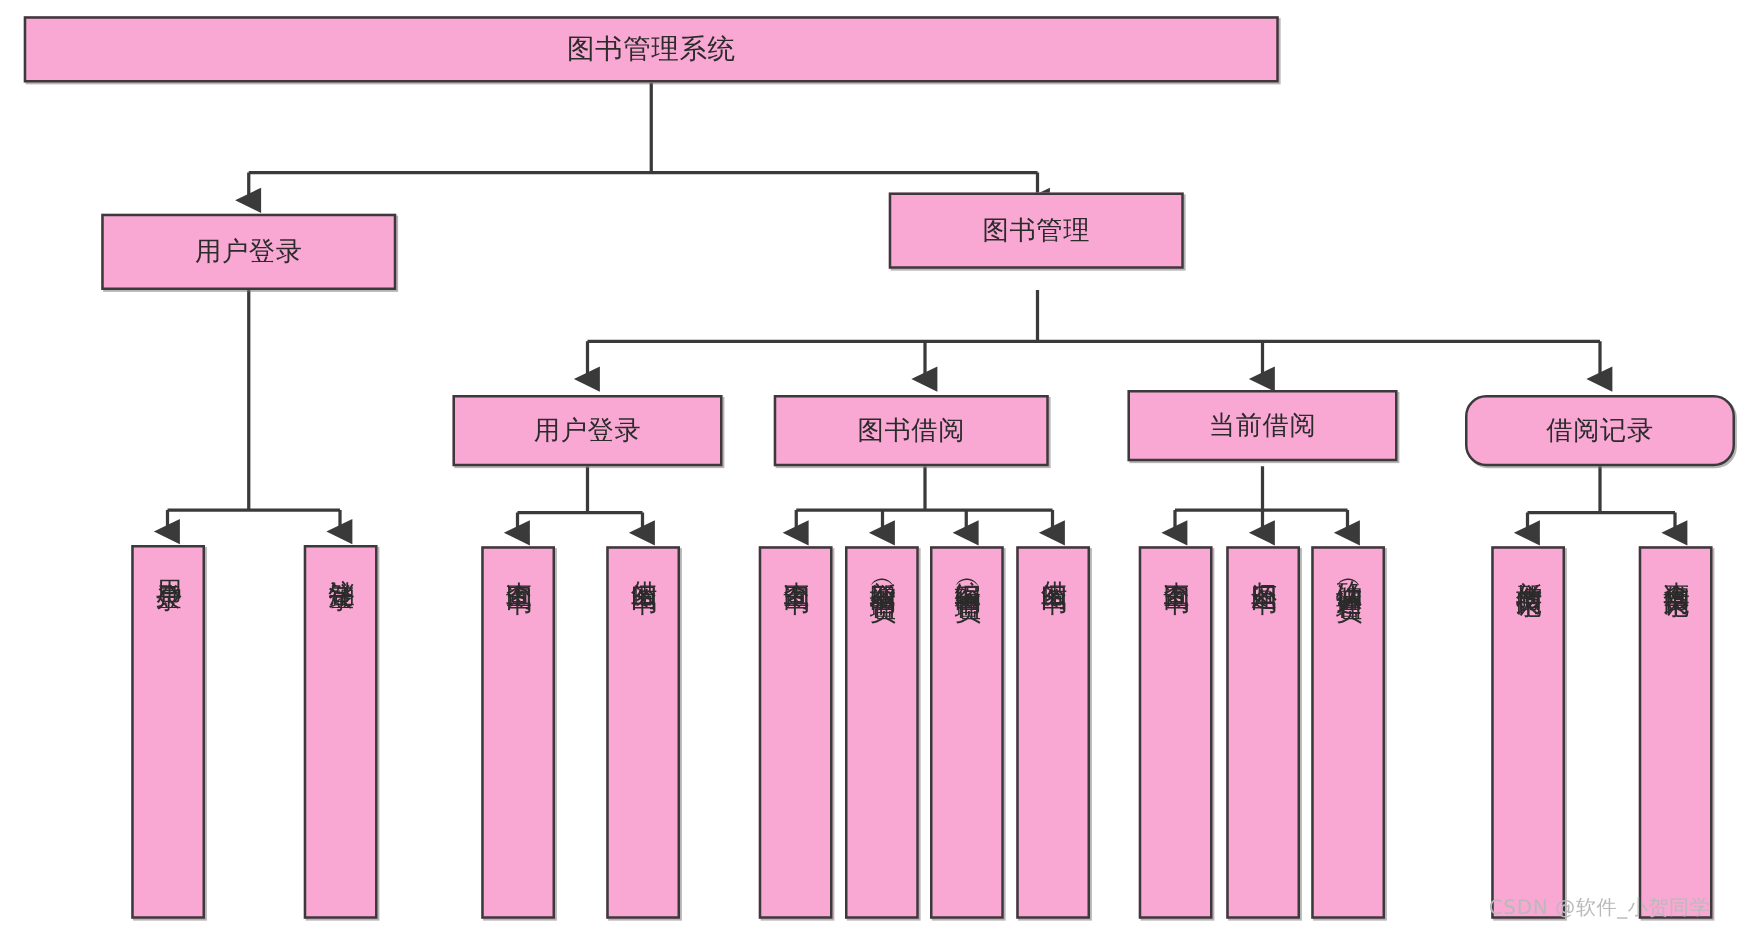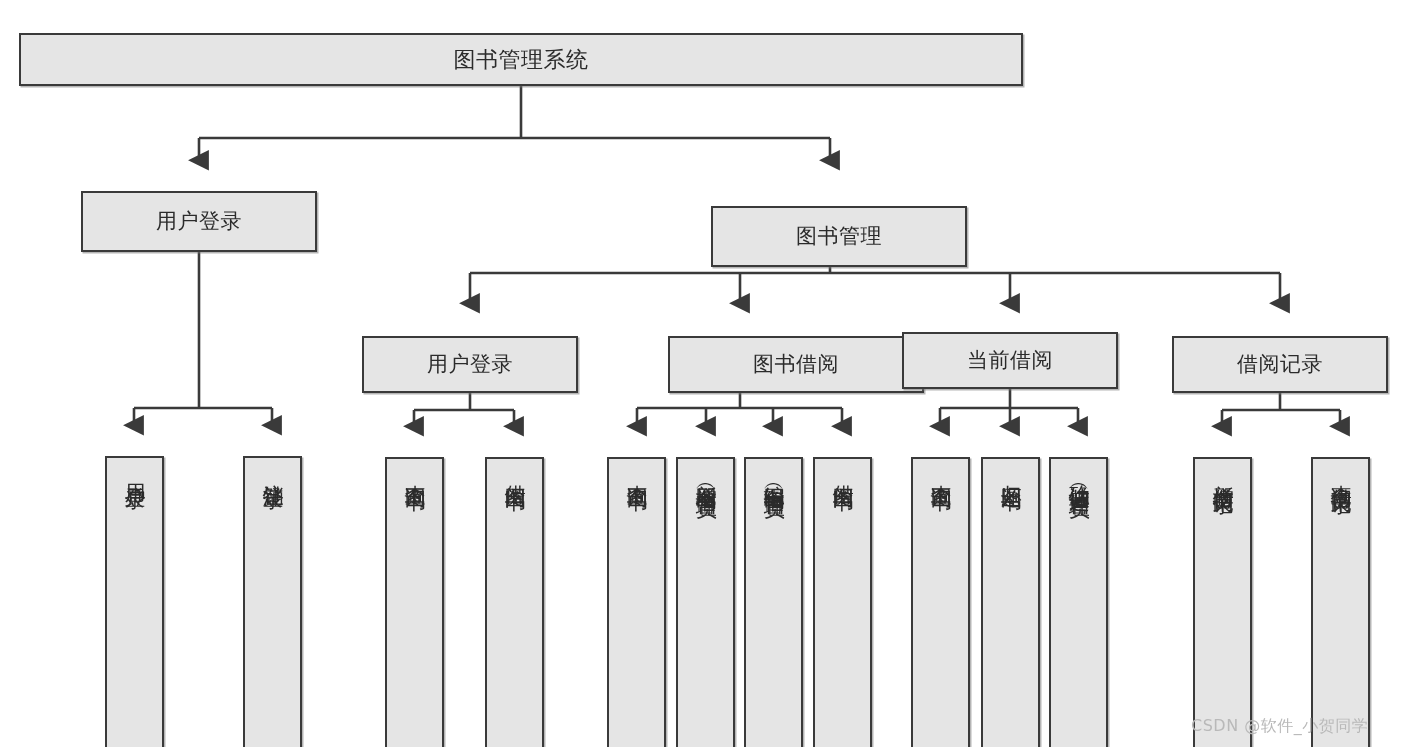--- a/index.html
+++ b/index.html
@@ -24,28 +24,27 @@
   .edges {
     position: absolute;
     left: 0; top: 0;
     width: 1405px;
     height: 747px;
     pointer-events: none;
   }
   .node {
     position: absolute;
     box-sizing: border-box;
-    background: #e5e5e5;
+    background: #f9a8d4;
     border: 2.5px solid #3a3a3a;
     box-shadow: 1.5px 1.5px 0 rgba(120,120,120,0.55);
     display: flex;
     align-items: center;
     justify-content: center;
     color: #2b2b2b;
-    margin-top: 20px;
   }
   .node .lbl {
     display: block;
     text-align: center;
     line-height: 1.18;
     letter-spacing: 0.5px;
   }
   .node.horiz .lbl {
     writing-mode: horizontal-tb;
     font-size: 21px;
@@ -129,37 +128,37 @@
   </svg>
 
   <div class="node root horiz" style="left:19px; top:13px; width:1004px; height:53px;">
     <span class="lbl">图书管理系统</span>
   </div>
 
   <div class="node horiz" style="left:81px; top:171px; width:236px; height:61px;">
     <span class="lbl">用户登录</span>
   </div>
 
-  <div class="node horiz" style="left:711px; top:186px; width:256px; height:61px;">
+  <div class="node horiz" style="left:711px; top:154px; width:236px; height:61px;">
     <span class="lbl">图书管理</span>
   </div>
 
   <div class="node horiz" style="left:362px; top:316px; width:216px; height:57px;">
     <span class="lbl">用户登录</span>
   </div>
 
-  <div class="node horiz" style="left:668px; top:316px; width:256px; height:57px;">
+  <div class="node horiz" style="left:619px; top:316px; width:220px; height:57px;">
     <span class="lbl">图书借阅</span>
   </div>
 
   <div class="node horiz" style="left:902px; top:312px; width:216px; height:57px;">
     <span class="lbl">当前借阅</span>
   </div>
 
-  <div class="node horiz" style="left:1172px; top:316px; width:216px; height:57px;">
+  <div class="node horiz" style="left:1172px; top:316px; width:216px; height:57px;border-radius:17px;">
     <span class="lbl">借阅记录</span>
   </div>
 
   <div class="node vert" style="left:105px; top:436px; width:59px; height:299px;">
     <span class="lbl">用户登录</span>
   </div>
 
   <div class="node vert" style="left:243px; top:436px; width:59px; height:299px;">
     <span class="lbl">注销登录</span>
   </div>

